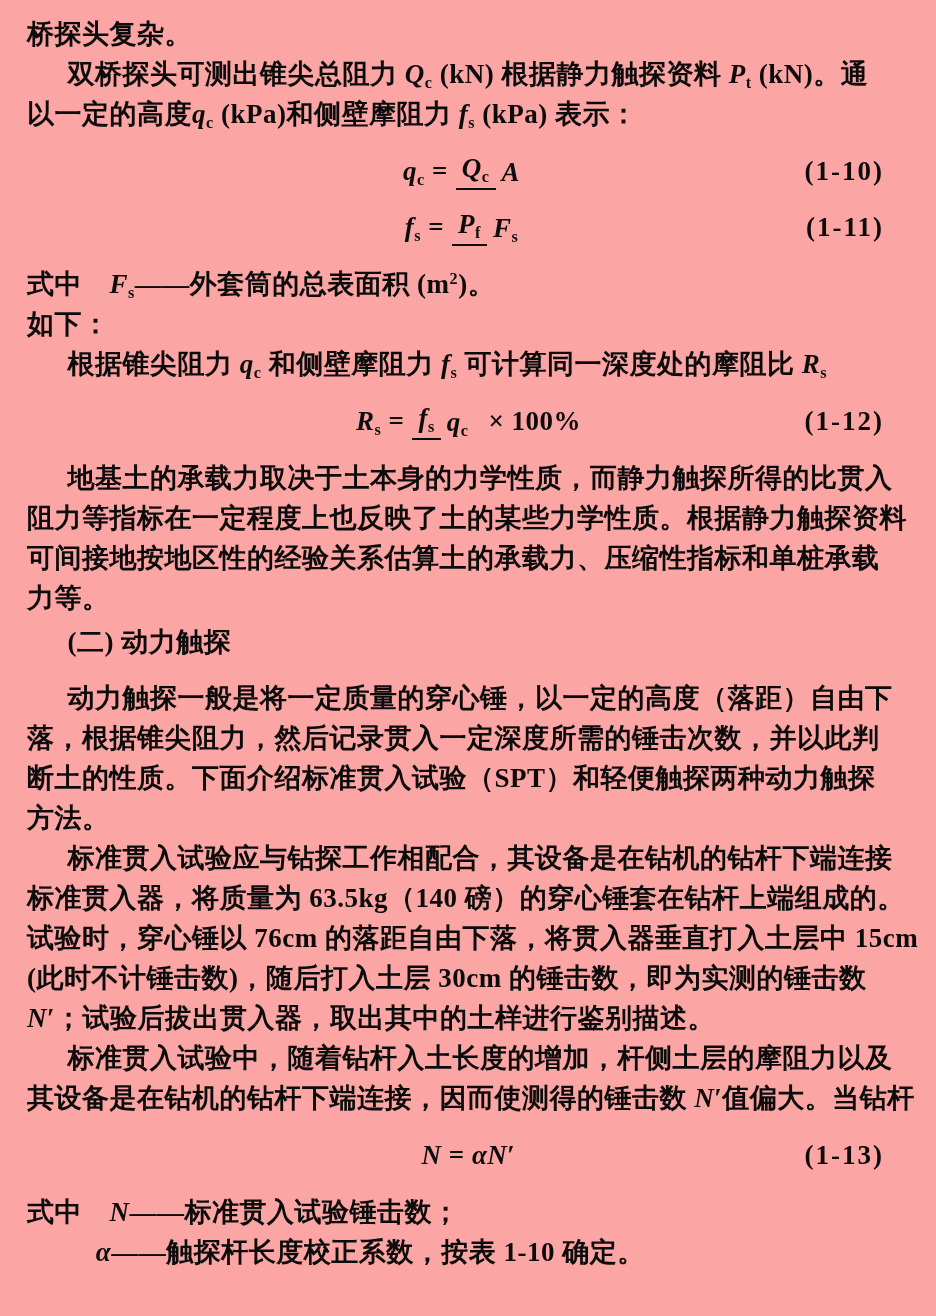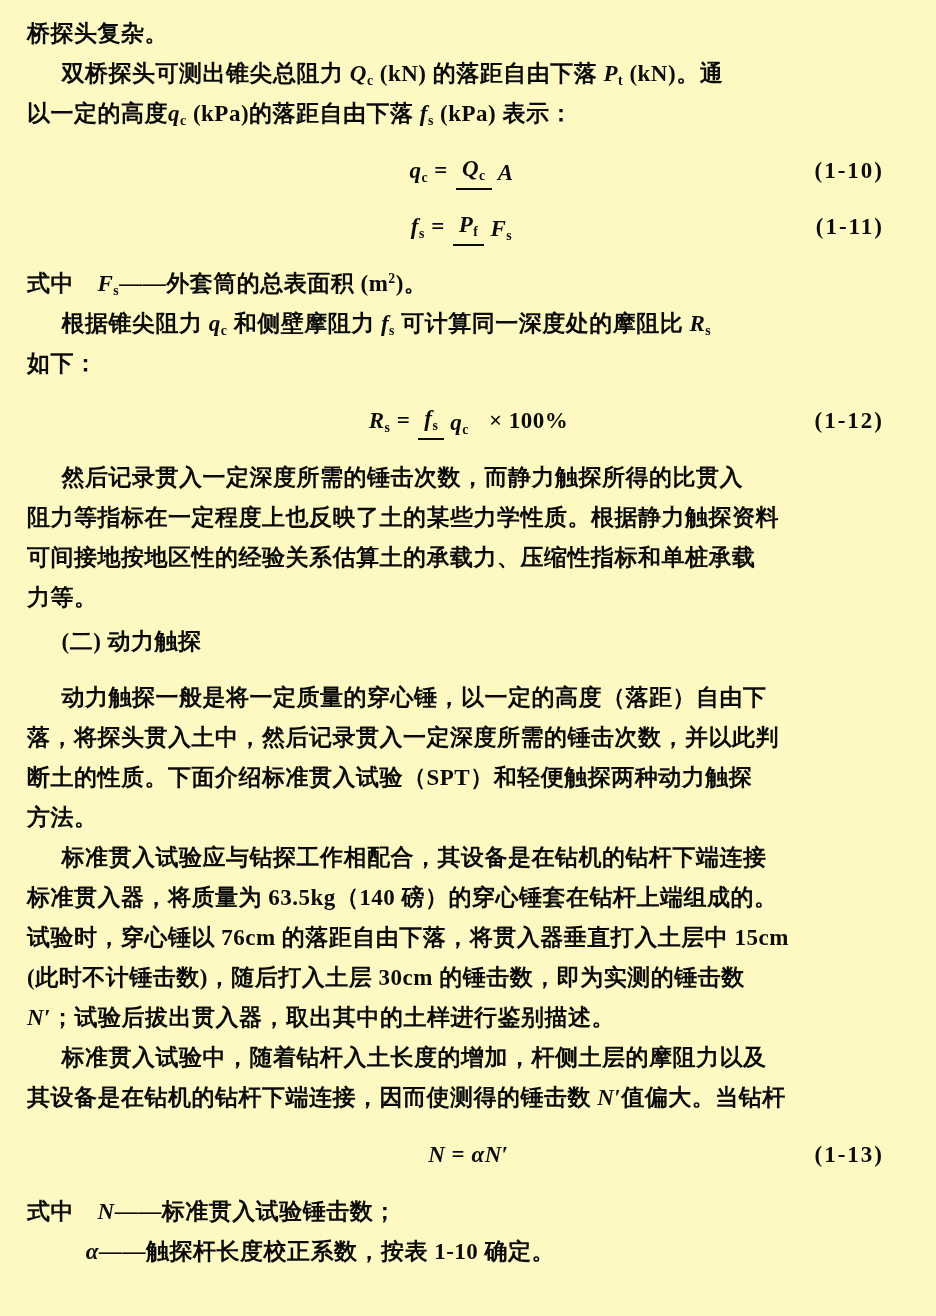--- a/index.html
+++ b/index.html
@@ -1,23 +1,23 @@
 <!DOCTYPE html>
 <html><head>
 <meta charset="utf-8">
 <style>
   html,body{margin:0;padding:0;background:#e8e8e8;}
   .page{
     position:relative;
     width:936px;height:1316px;
     margin:0 auto;
-    background:#fef9c3;
+    background:#fca5a5;
     color:#0c0c0c;
     font-family:"Liberation Serif","DejaVu Serif",serif;
-    font-size:23px;
+    font-size:27px;
     font-weight:600;
     padding:14px 26px 0 27px;
     box-sizing:border-box;
     overflow:hidden;
   }
   .line{
     margin:0;
     line-height:40px;
     white-space:nowrap;
     letter-spacing:0.5px;
@@ -58,22 +58,22 @@
     letter-spacing:2px;
   }
   .eq.simple{min-height:38px;}
 </style>
 </head>
 <body>
 
 <div class="page">
 
   <p class="line"><span>桥探头复杂。</span></p>
-  <p class="line ind"><span>双桥探头可测出锥尖总阻力 </span><span class="it">Q</span><sub>c</sub><span> (kN) 的落距自由下落 </span><span class="it">P</span><sub>t</sub><span> (kN)。通</span></p>
-  <p class="line"><span>以一定的高度</span><span class="it">q</span><sub>c</sub><span> (kPa)的落距自由下落 </span><span class="it">f</span><sub>s</sub><span> (kPa) 表示：</span></p>
+  <p class="line ind"><span>双桥探头可测出锥尖总阻力 </span><span class="it">Q</span><sub>c</sub><span> (kN) 根据静力触探资料 </span><span class="it">P</span><sub>t</sub><span> (kN)。通</span></p>
+  <p class="line"><span>以一定的高度</span><span class="it">q</span><sub>c</sub><span> (kPa)和侧壁摩阻力 </span><span class="it">f</span><sub>s</sub><span> (kPa) 表示：</span></p>
 
   <div class="eq">
     <span class="body">
       <span class="lhs"><span class="it">q</span><sub>c</sub><span> =</span></span>
       <span class="frac">
         <span class="num"><span class="it">Q</span><sub>c</sub></span>
         <span class="den"><span class="it">A</span></span>
       </span>
     </span>
     <span class="eq-num">(1-10)</span>
@@ -84,44 +84,44 @@
       <span class="lhs"><span class="it">f</span><sub>s</sub><span> =</span></span>
       <span class="frac">
         <span class="num"><span class="it">P</span><sub>f</sub></span>
         <span class="den"><span class="it">F</span><sub>s</sub></span>
       </span>
     </span>
     <span class="eq-num">(1-11)</span>
   </div>
 
   <p class="line"><span>式中　</span><span class="it">F</span><sub>s</sub><span>——外套筒的总表面积 (m</span><sup>2</sup><span>)。</span></p>
+  <p class="line"><span>如下：</span></p>
   <p class="line ind"><span>根据锥尖阻力 </span><span class="it">q</span><sub>c</sub><span> 和侧壁摩阻力 </span><span class="it">f</span><sub>s</sub><span> 可计算同一深度处的摩阻比 </span><span class="it">R</span><sub>s</sub></p>
-  <p class="line"><span>如下：</span></p>
 
   <div class="eq">
     <span class="body">
       <span class="lhs"><span class="it">R</span><sub>s</sub><span> =</span></span>
       <span class="frac">
         <span class="num"><span class="it">f</span><sub>s</sub></span>
         <span class="den"><span class="it">q</span><sub>c</sub></span>
       </span>
       <span class="suffix"><span>× 100%</span></span>
     </span>
     <span class="eq-num">(1-12)</span>
   </div>
 
-  <p class="line ind"><span>然后记录贯入一定深度所需的锤击次数，而静力触探所得的比贯入</span></p>
+  <p class="line ind"><span>地基土的承载力取决于土本身的力学性质，而静力触探所得的比贯入</span></p>
   <p class="line"><span>阻力等指标在一定程度上也反映了土的某些力学性质。根据静力触探资料</span></p>
   <p class="line"><span>可间接地按地区性的经验关系估算土的承载力、压缩性指标和单桩承载</span></p>
   <p class="line"><span>力等。</span></p>
 
   <p class="line ind heading"><span>(二) 动力触探</span></p>
 
   <p class="line ind"><span>动力触探一般是将一定质量的穿心锤，以一定的高度（落距）自由下</span></p>
-  <p class="line"><span>落，将探头贯入土中，然后记录贯入一定深度所需的锤击次数，并以此判</span></p>
+  <p class="line"><span>落，根据锥尖阻力，然后记录贯入一定深度所需的锤击次数，并以此判</span></p>
   <p class="line"><span>断土的性质。下面介绍标准贯入试验（SPT）和轻便触探两种动力触探</span></p>
   <p class="line"><span>方法。</span></p>
 
   <p class="line ind"><span>标准贯入试验应与钻探工作相配合，其设备是在钻机的钻杆下端连接</span></p>
   <p class="line"><span>标准贯入器，将质量为 63.5kg（140 磅）的穿心锤套在钻杆上端组成的。</span></p>
   <p class="line"><span>试验时，穿心锤以 76cm 的落距自由下落，将贯入器垂直打入土层中 15cm</span></p>
   <p class="line"><span>(此时不计锤击数)，随后打入土层 30cm 的锤击数，即为实测的锤击数</span></p>
   <p class="line"><span class="it">N</span><span>′；试验后拔出贯入器，取出其中的土样进行鉴别描述。</span></p>
 
   <p class="line ind"><span>标准贯入试验中，随着钻杆入土长度的增加，杆侧土层的摩阻力以及</span></p>

